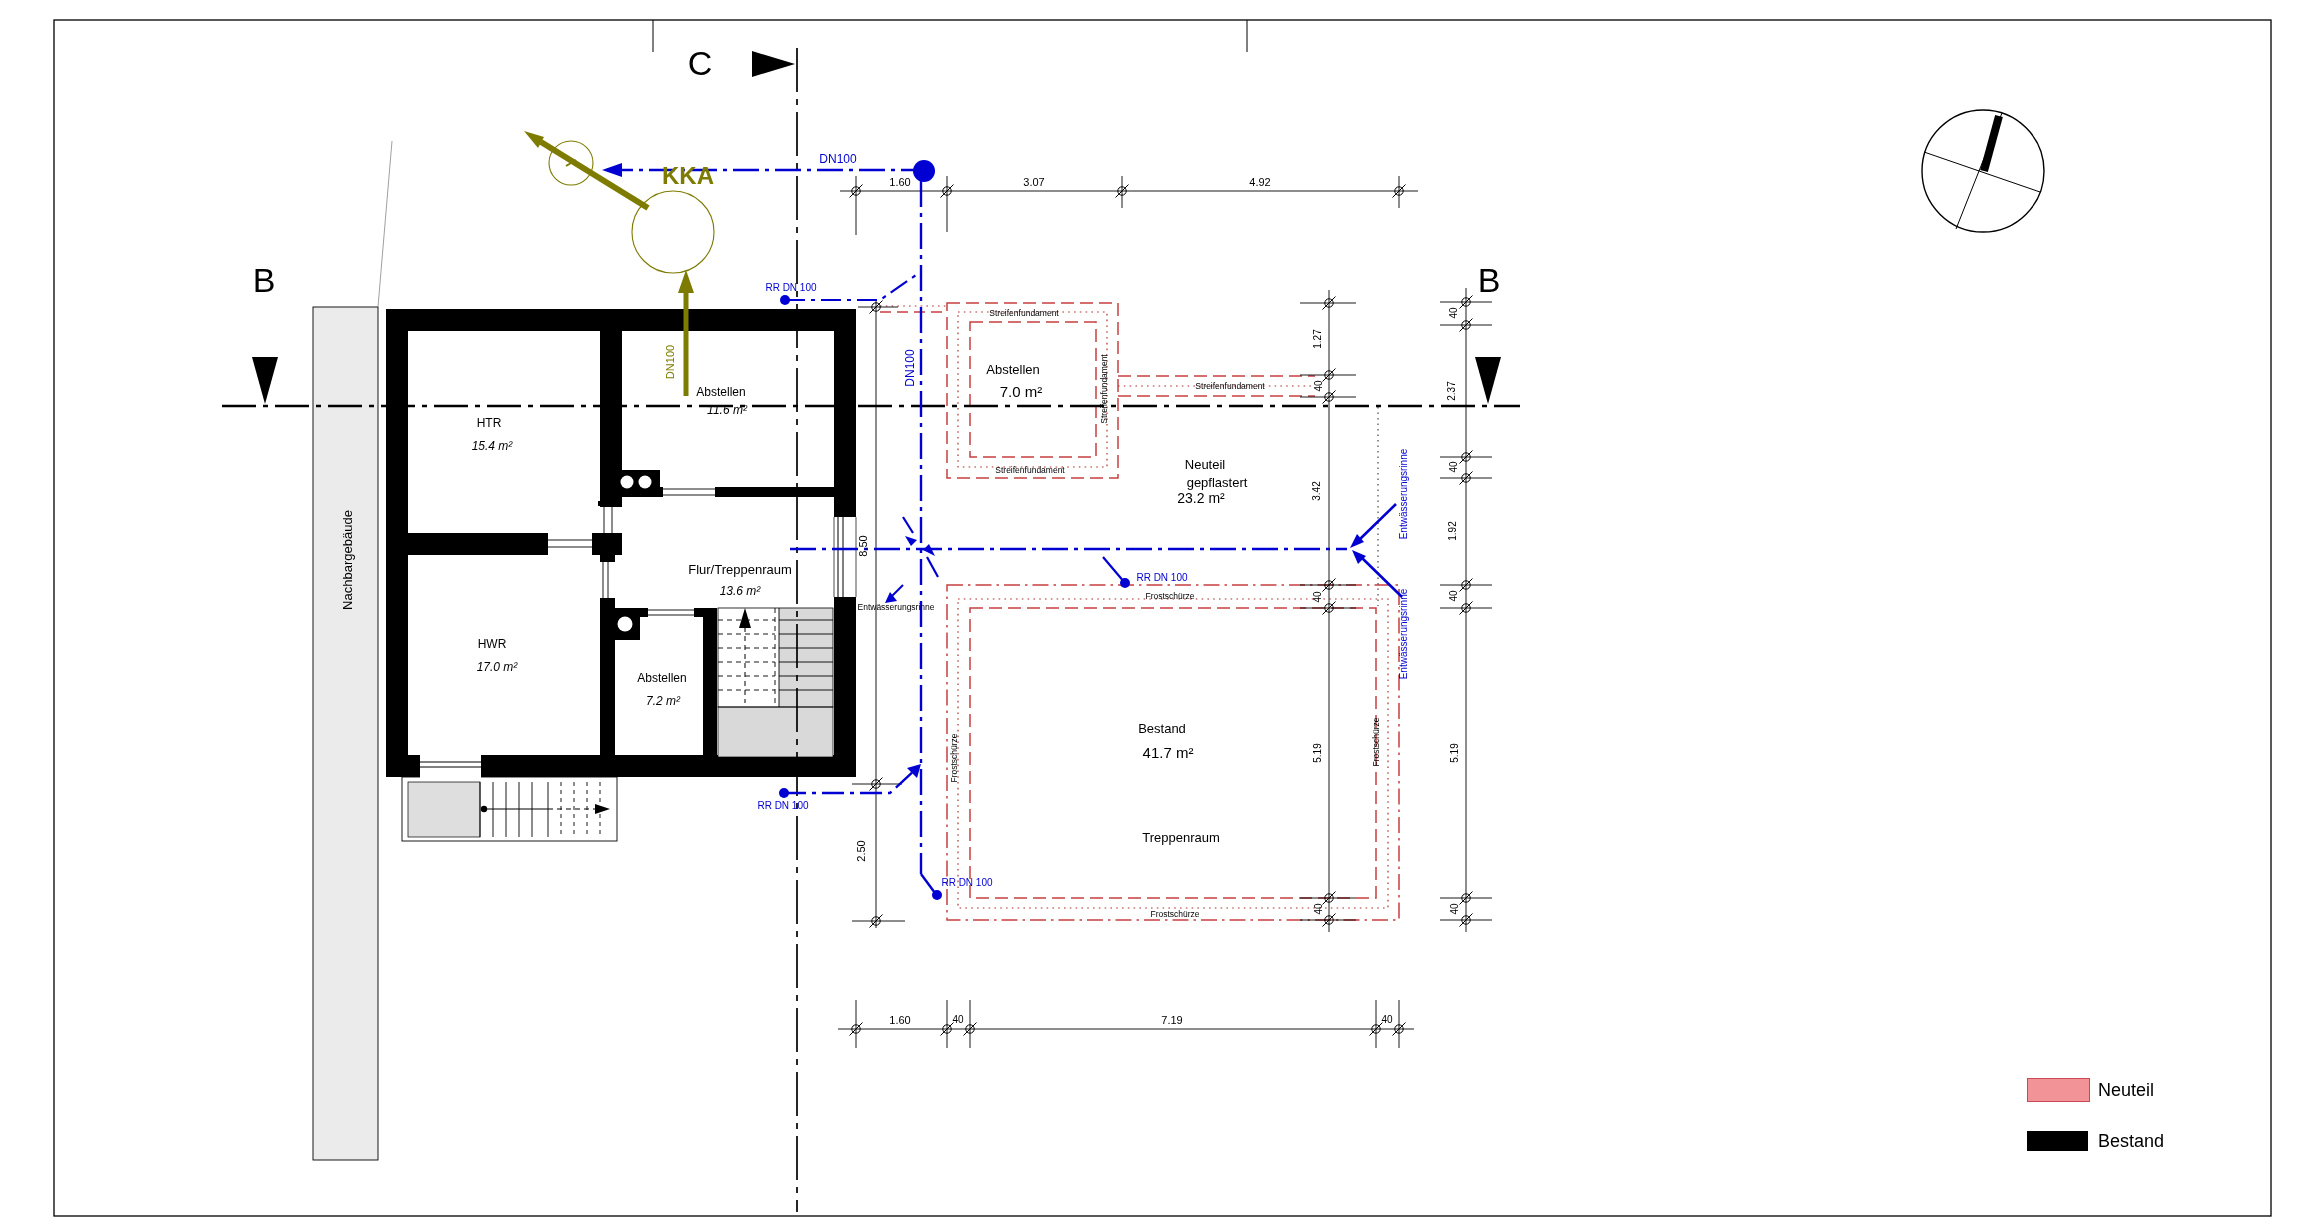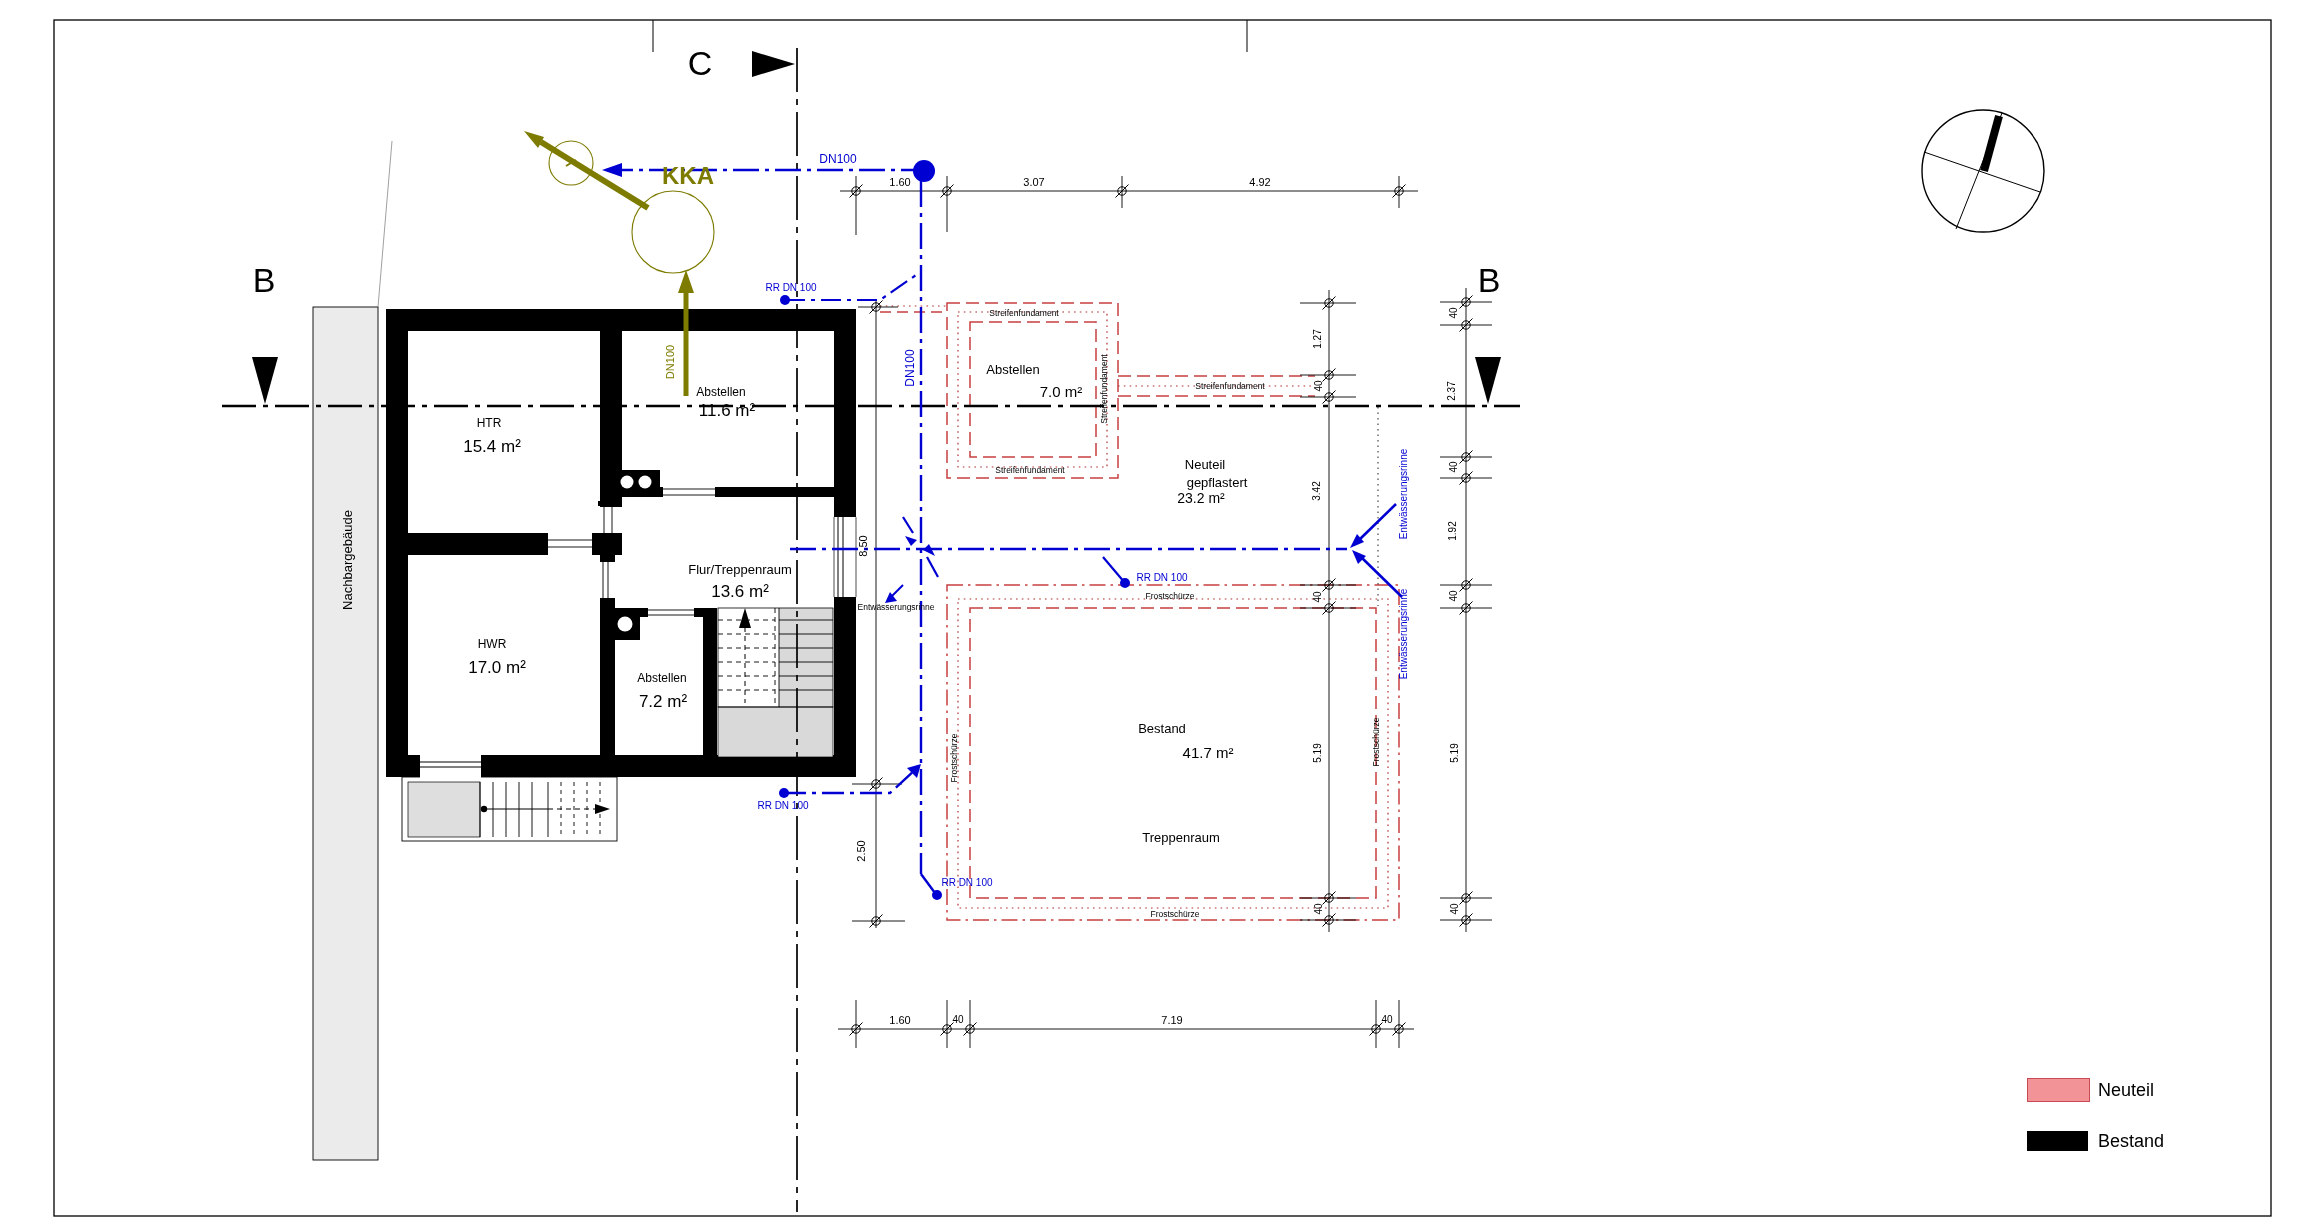--- a/index.html
+++ b/index.html
@@ -11,22 +11,22 @@
   .v{transform:translate(-50%,-50%) rotate(-90deg);}
   .ll{transform:translate(0,-50%);}
   .blue{color:#0000D2;}
   .olive{color:#7D7B00;}
   .s8{font-size:8.5px;}
   .s10{font-size:10px;}
   .s11{font-size:11px;}
   .s12{font-size:12px;}
   .s13{font-size:13px;}
   .s14{font-size:14px;}
-  .s15{font-size:15px;margin-left:40px;}
-  .s16{font-size:17px;}
+  .s15{font-size:15px;}
+  .s16{font-size:12px;font-style:italic;}
   .s18{font-size:18px;}
   .s24{font-size:24px;font-weight:bold;}
   .s34{font-size:34px;}
   .swatch{position:absolute;}
 </style>
 </head>
 <body>
 
 <div class="sheet">
 

